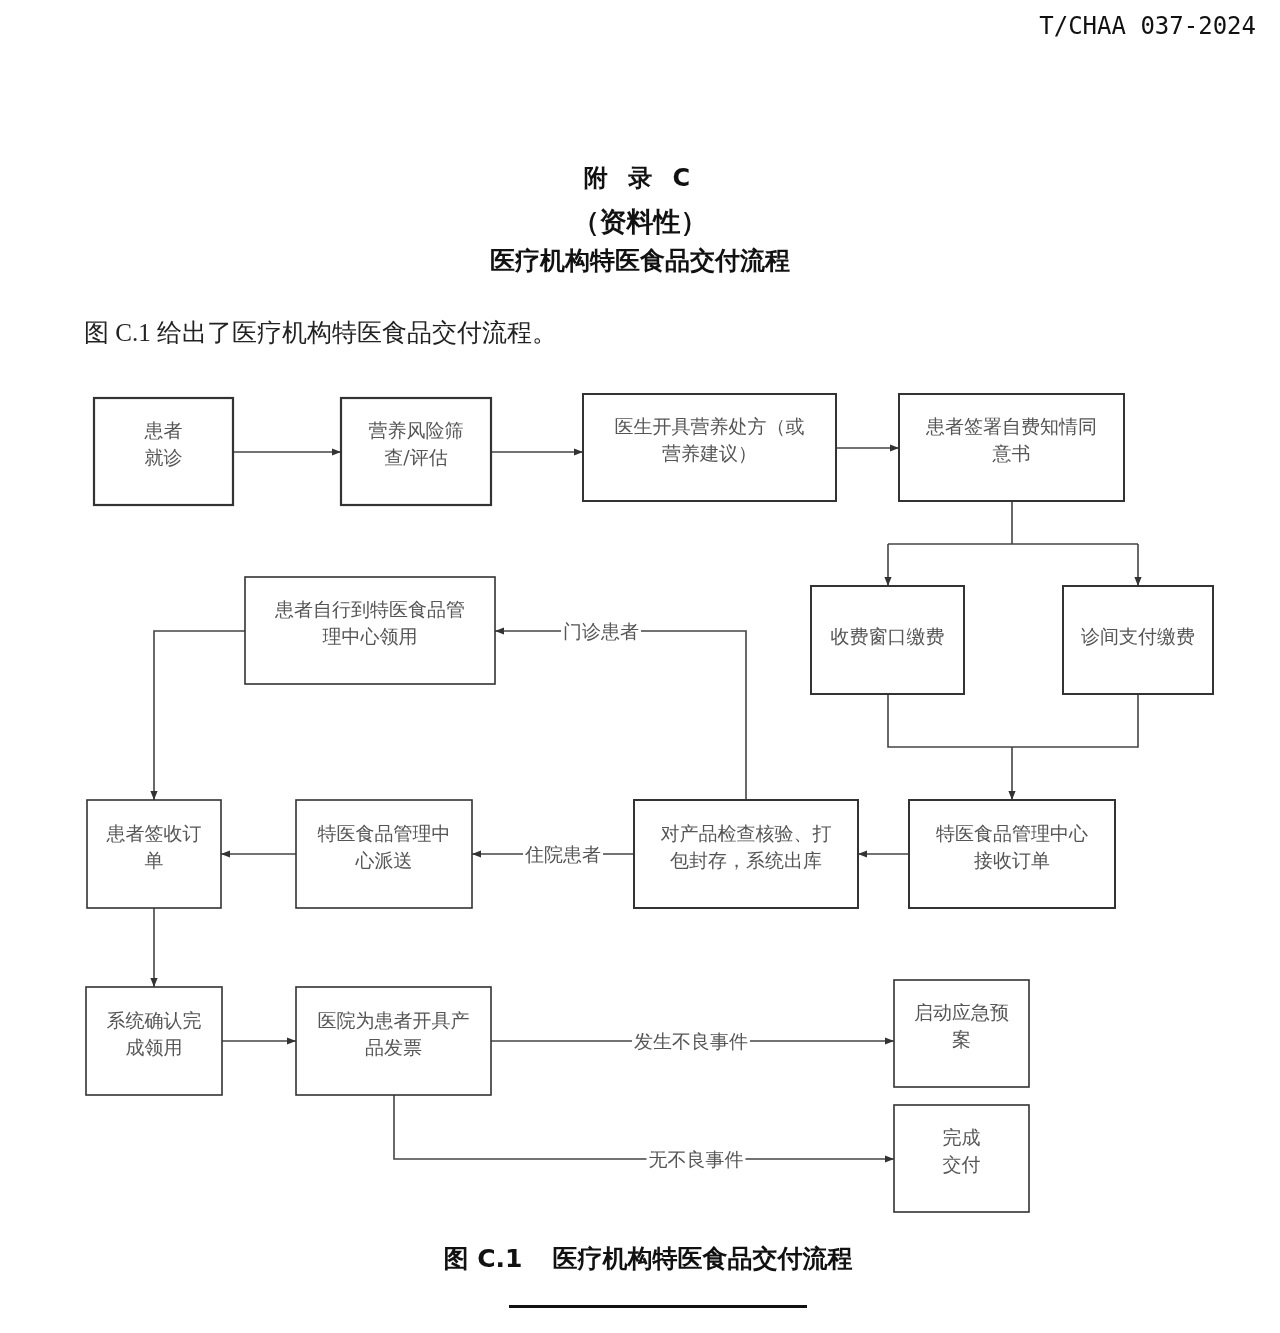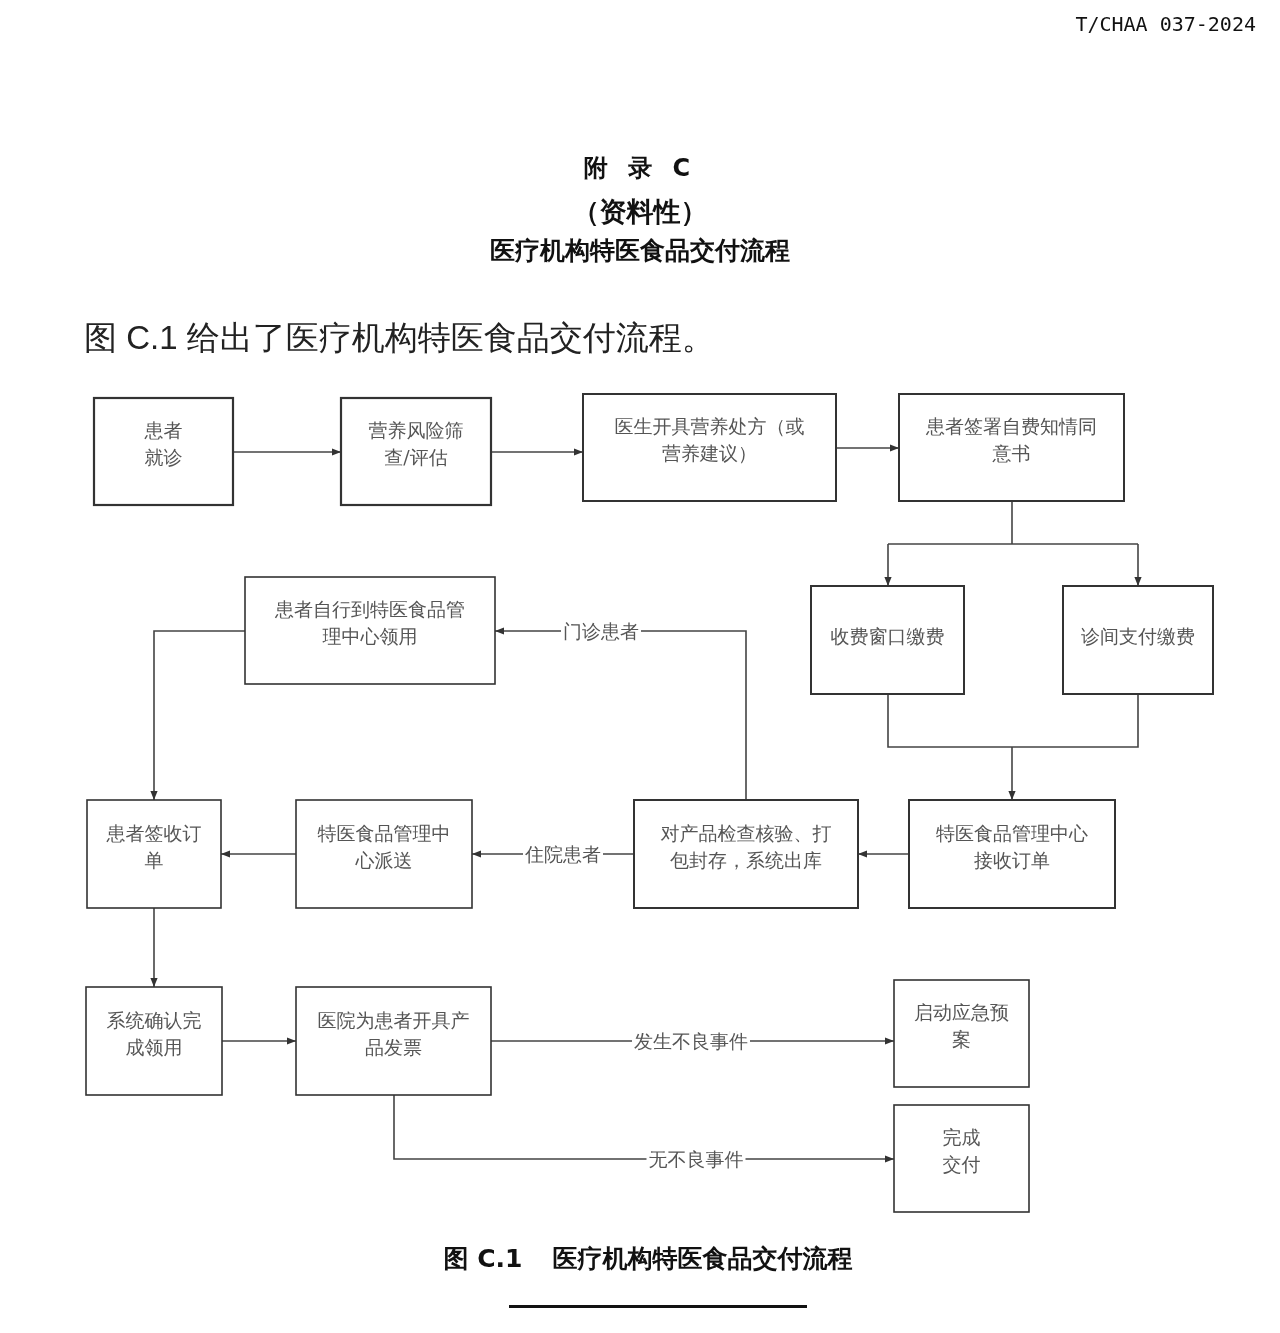--- a/index.html
+++ b/index.html
@@ -1,26 +1,26 @@
 <!DOCTYPE html>
 <html><head>
   <meta charset="utf-8">
   <style>
     html, body { margin: 0; padding: 0; background: #ffffff; }
     body { width: 1280px; height: 1333px; position: relative; overflow: hidden;
            font-family: "DejaVu Sans", sans-serif; color: #000; }
     .doc-code { position: absolute; top: 12px; right: 24px; font-family: "DejaVu Sans Mono", "Liberation Mono", monospace;
-                font-size: 20px; letter-spacing: 0px; color: #111; }
+                font-size: 24px; letter-spacing: 0px; color: #111; }
     .appendix { position: absolute; left: 0; width: 1280px; text-align: center; font-family: "DejaVu Sans", sans-serif;
-                font-weight: bold; color: #111; }
+                font-weight: bold; color: #111; margin-top: 10px; }
     .app-label { top: 152px; font-size: 24px; letter-spacing: 6px; }
     .app-nature { top: 194px; font-size: 27px; }
     .app-title { top: 234px; font-size: 25px; }
-    .intro { position: absolute; top: 316px; left: 84px; font-family: Liberation Sans, sans-serif;
-             font-size: 33px; color: #222; }
+    .intro { position: absolute; top: 316px; left: 84px; font-family: Liberation Serif, serif;
+             font-size: 25px; color: #222; }
     .caption { position: absolute; top: 1242px; left: 0; width: 1280px; text-align: center;
                font-family: "DejaVu Sans", sans-serif; font-weight: bold; font-size: 25px; color: #111; }
     .caption .num { margin-right: 30px; margin-left: 16px; }
     .end-rule { position: absolute; top: 1305px; left: 509px; width: 298px; height: 0; border-top: 3px solid #111; }
     svg#flow { position: absolute; left: 0; top: 0; }
     .node-text { font-family: "DejaVu Serif", "Liberation Serif", serif; font-size: 19px; fill: #555; }
     .edge-label { font-family: "DejaVu Serif", "Liberation Serif", serif; font-size: 19px; fill: #555; }
   </style>
 </head>
 <body>

